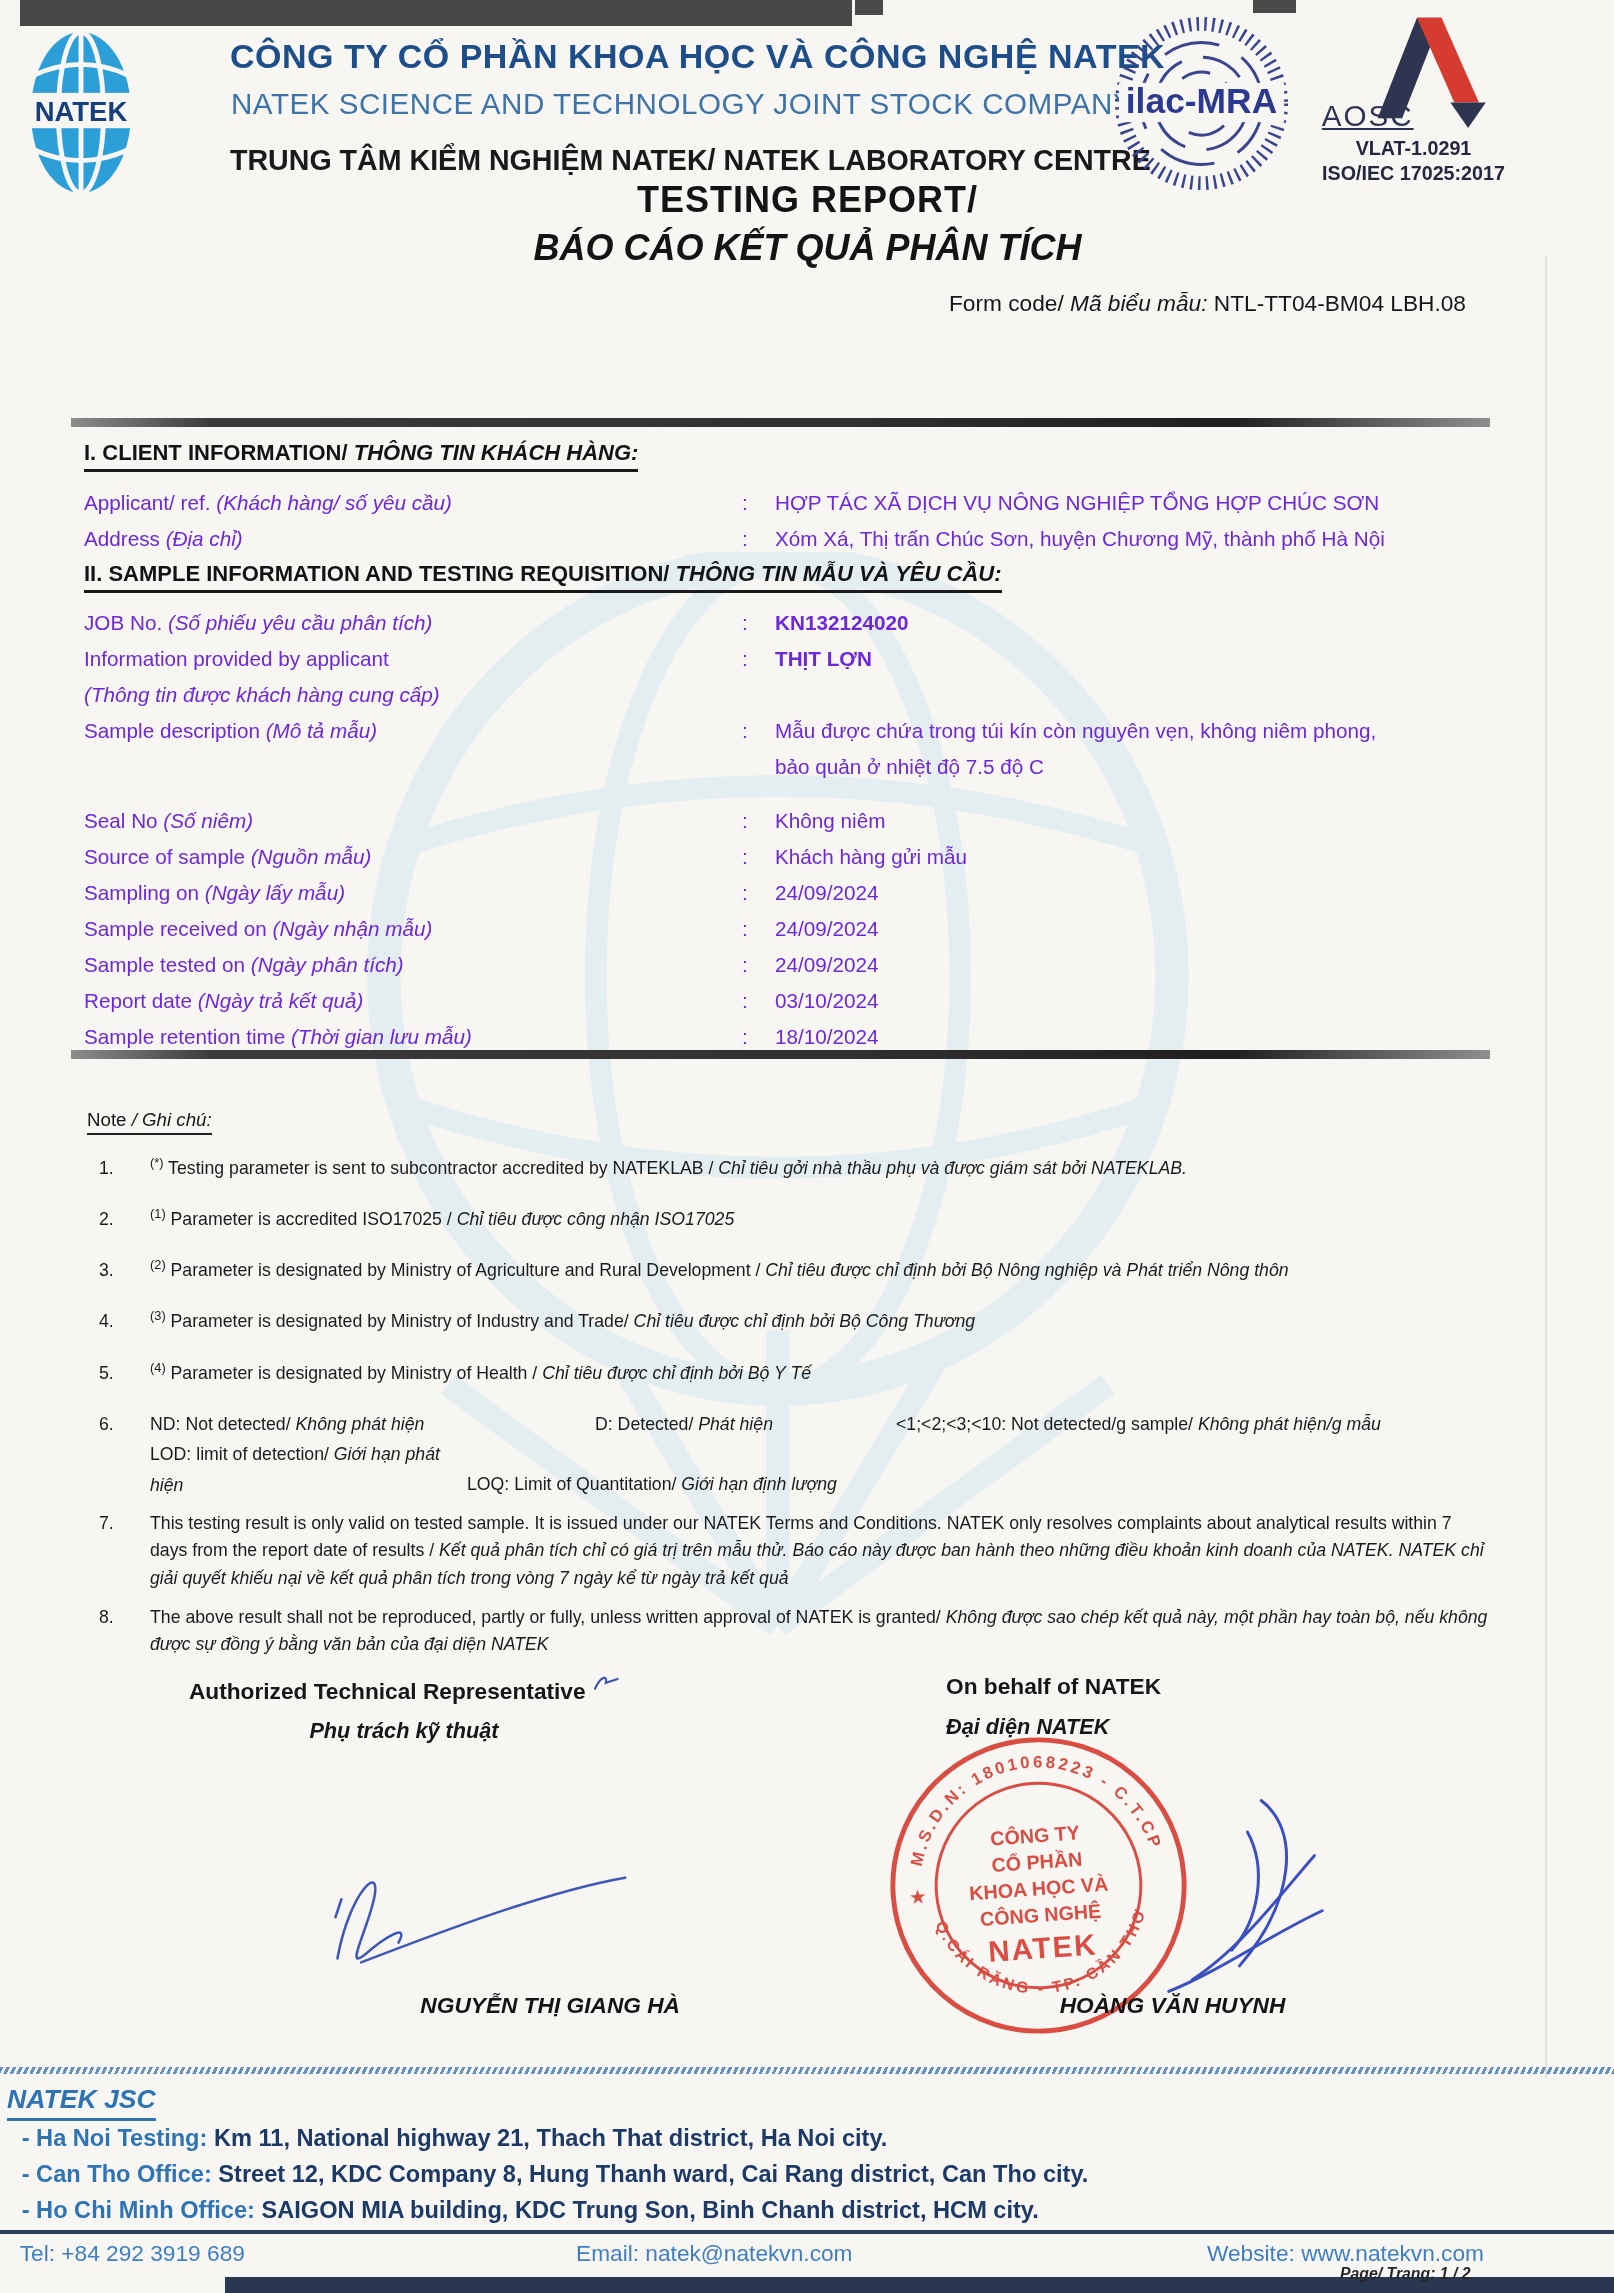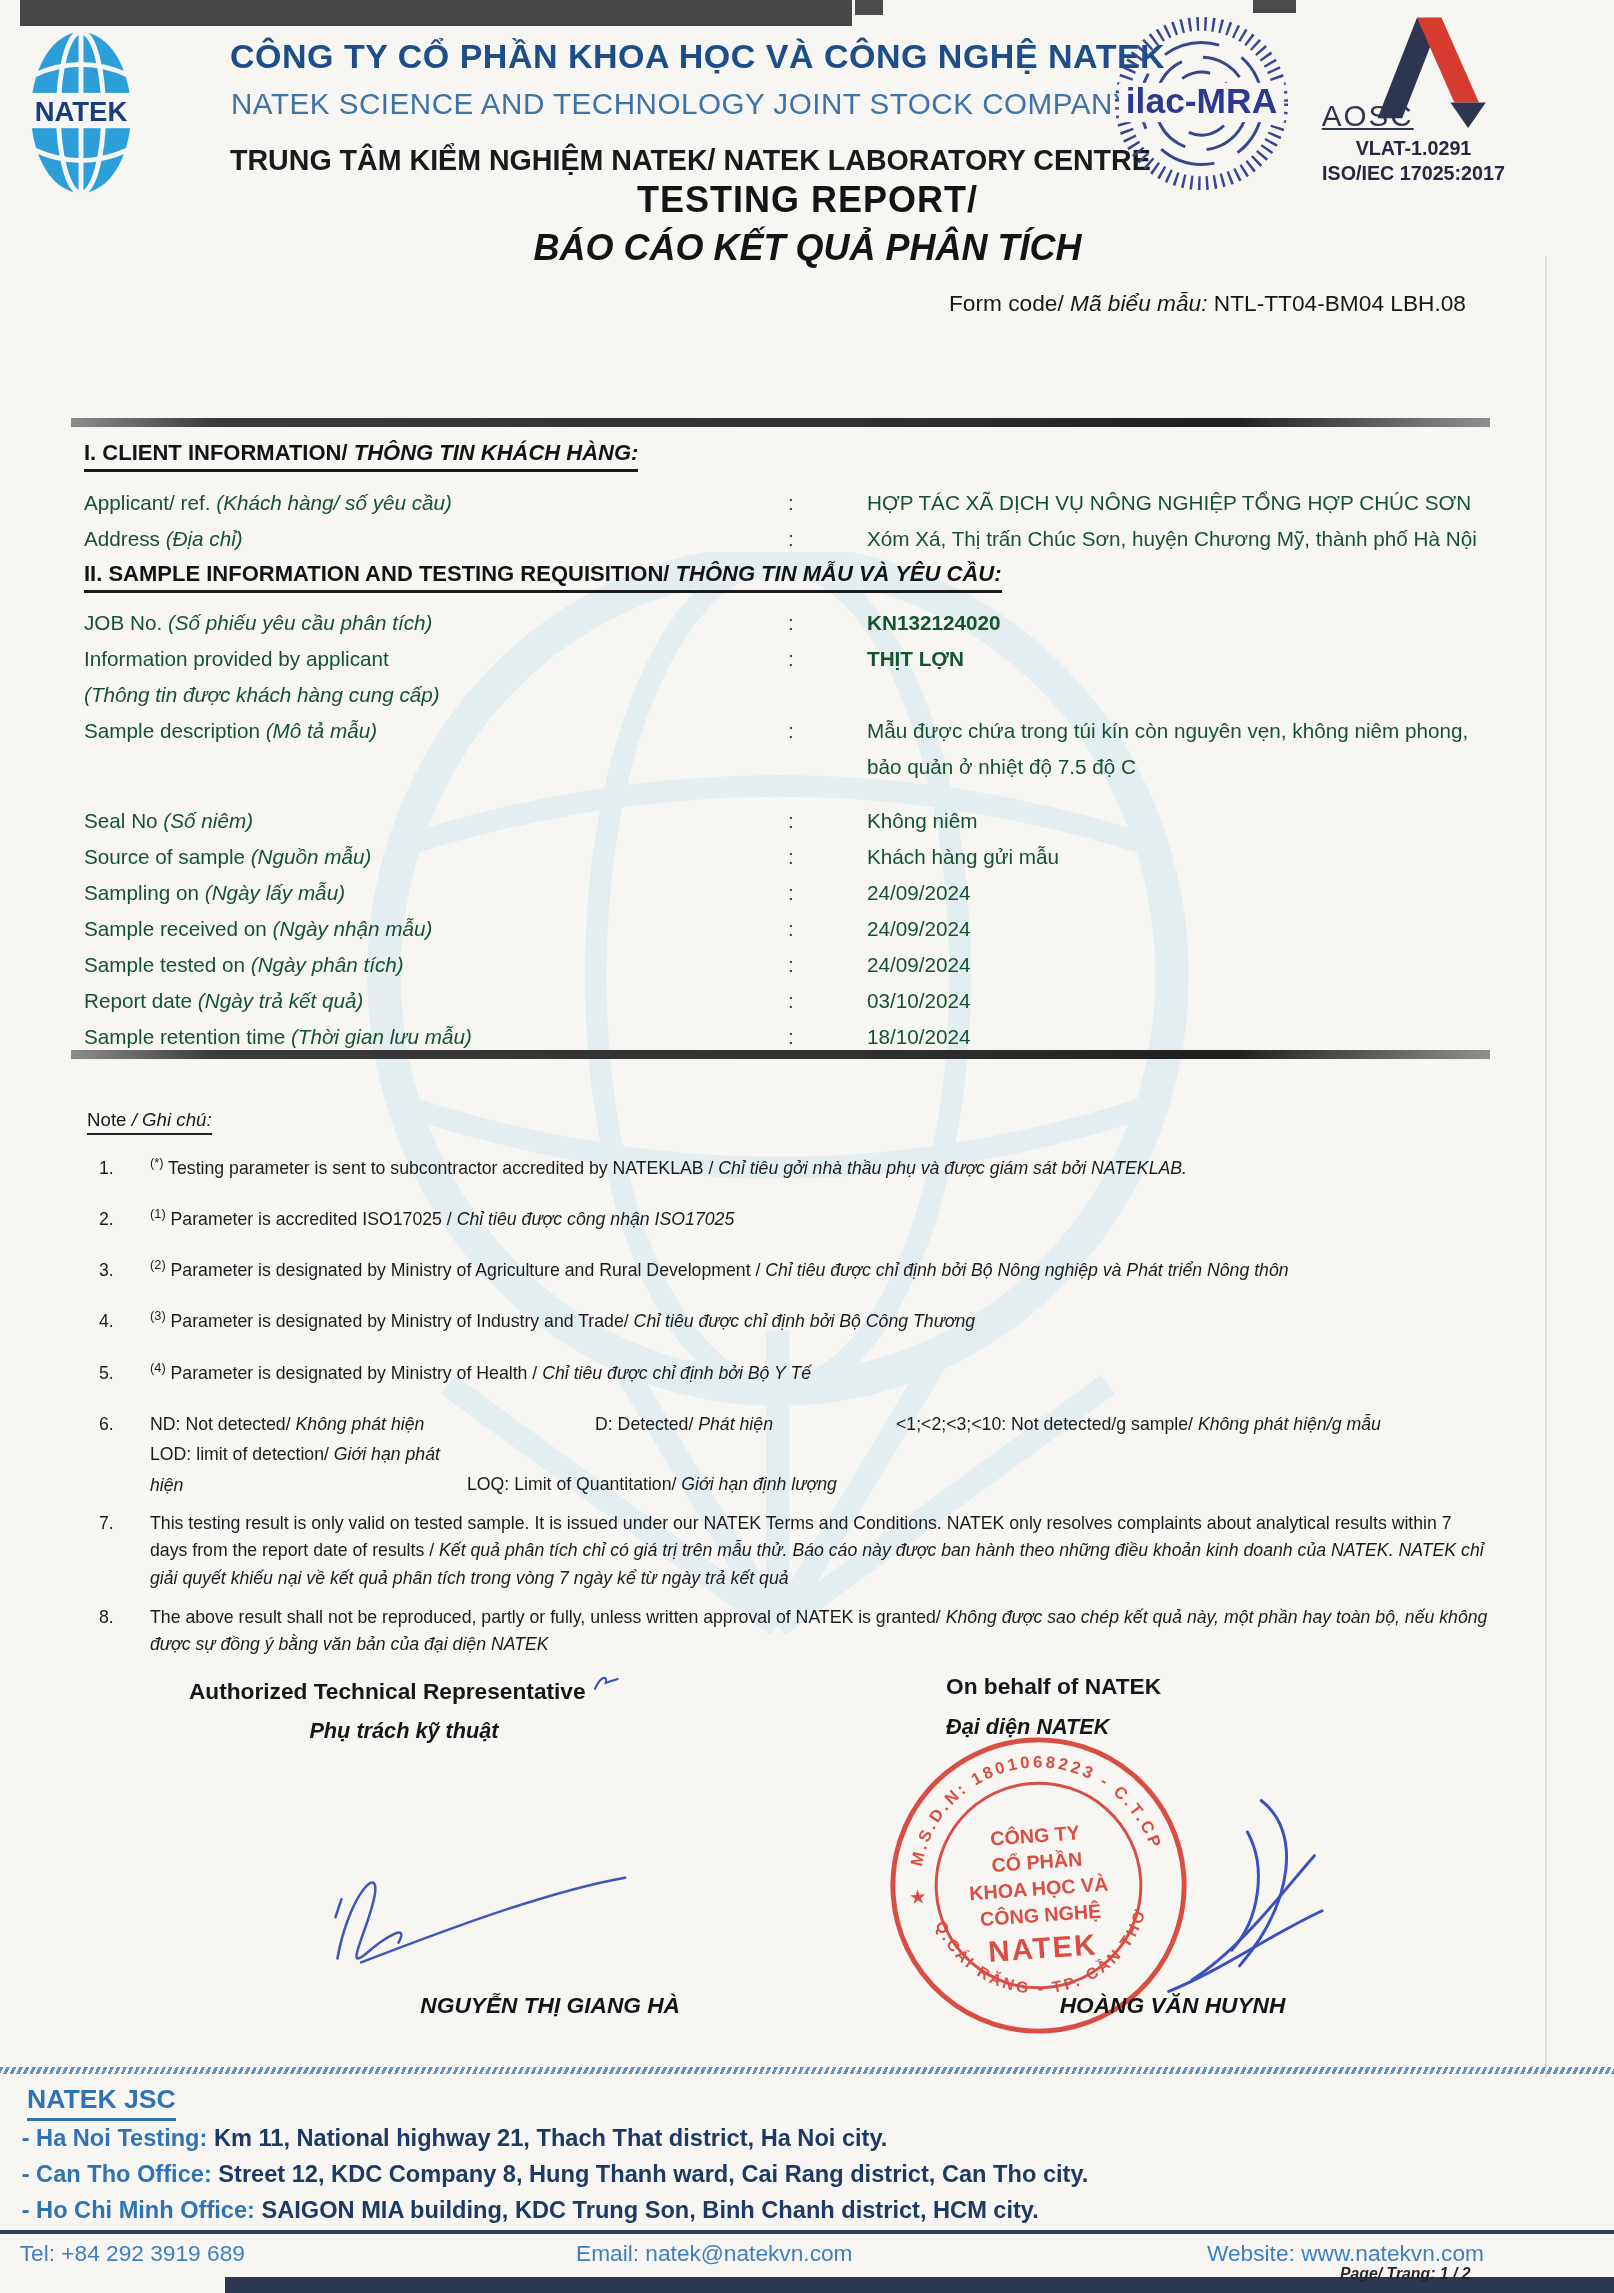--- a/index.html
+++ b/index.html
@@ -31,21 +31,21 @@
 
   .rule{left:71px;width:1419px;height:8.9px;
         background:linear-gradient(90deg,#8c8c8c,#3b3b3b 10%,#303030 55%,#1f1f1f 82%,#8f8f8f);}
   .rule1{top:418px;} .rule2{top:1050px;}
 
   .sec-head{font-weight:bold;font-size:22px;color:#131315;border-bottom:3px solid #1a1a1a;padding-bottom:3px;display:inline-block;}
   .sec1{left:84px;top:440px;} .sec2{left:84px;top:561px;}
 
   .rows{left:84px;width:1438px;}
   .client-rows{top:485px;} .sample-rows{top:605px;}
-  .row{display:grid;grid-template-columns:658px 33px 1fr;font-size:20.7px;line-height:36px;color:#14532d;gap:46px;}
+  .row{display:grid;grid-template-columns:658px 33px 1fr;font-size:20.7px;line-height:36px;color:#6d28d9;}
   .row .colon{text-align:left;}
   .gap-top{margin-top:17.7px;}
 
   
   .note-head{left:87px;top:1109px;font-size:18.7px;color:#17171a;border-bottom:2px solid #232325;padding-bottom:2px;display:inline-block;}
   .notes{left:99px;top:1153px;width:1391px;}
   .note{display:grid;grid-template-columns:51px 1fr;font-size:17.7px;line-height:1.72;color:#1b1b1d;margin-bottom:20.7px;}
   .note sup{font-size:12.8px;line-height:0;}
   .note.tight{line-height:1.55;margin-bottom:11.8px;}
   .w1{display:inline-block;width:445px;} .w2{display:inline-block;width:301px;} .w3{display:inline-block;width:317px;}
@@ -315,21 +315,21 @@
         <path d="M120,210 C170,178 214,118 244,84"></path>
         <path d="M96,222 C150,200 200,164 252,140"></path>
         <path d="M176,60 C196,96 188,150 160,180"></path>
       </g>
     </svg>
 
     <div class="abs name-left"><span class="sig-name">NGUYỄN THỊ GIANG HÀ</span></div>
     <div class="abs name-right"><span class="sig-name">HOÀNG VĂN HUYNH</span></div>
 
     <div class="abs hatch"></div>
-    <div class="abs" style="left:27px;top:2084px;"><span class="natek-jsc">NATEK JSC</span></div>
+    <div class="abs" style="left:7px;top:2084px;font-style:italic;"><span class="natek-jsc">NATEK JSC</span></div>
 
     <div class="abs offices">
       <div class="office-line"><span class="office-label">- Ha Noi Testing:</span><span> Km 11, National highway 21, Thach That district, Ha Noi city.</span></div>
       <div class="office-line"><span class="office-label">- Can Tho Office:</span><span> Street 12, KDC Company 8, Hung Thanh ward, Cai Rang district, Can Tho city.</span></div>
       <div class="office-line"><span class="office-label">- Ho Chi Minh Office:</span><span> SAIGON MIA building, KDC Trung Son, Binh Chanh district, HCM city.</span></div>
     </div>
 
     <div class="abs navy-rule"></div>
     <div class="abs contact tel">Tel: +84 292 3919 689</div>
     <div class="abs contact email">Email: natek@natekvn.com</div>

